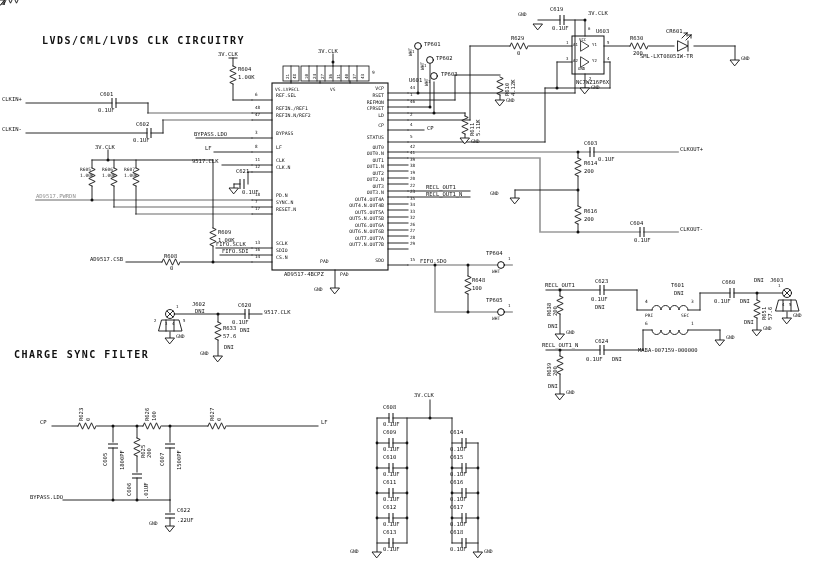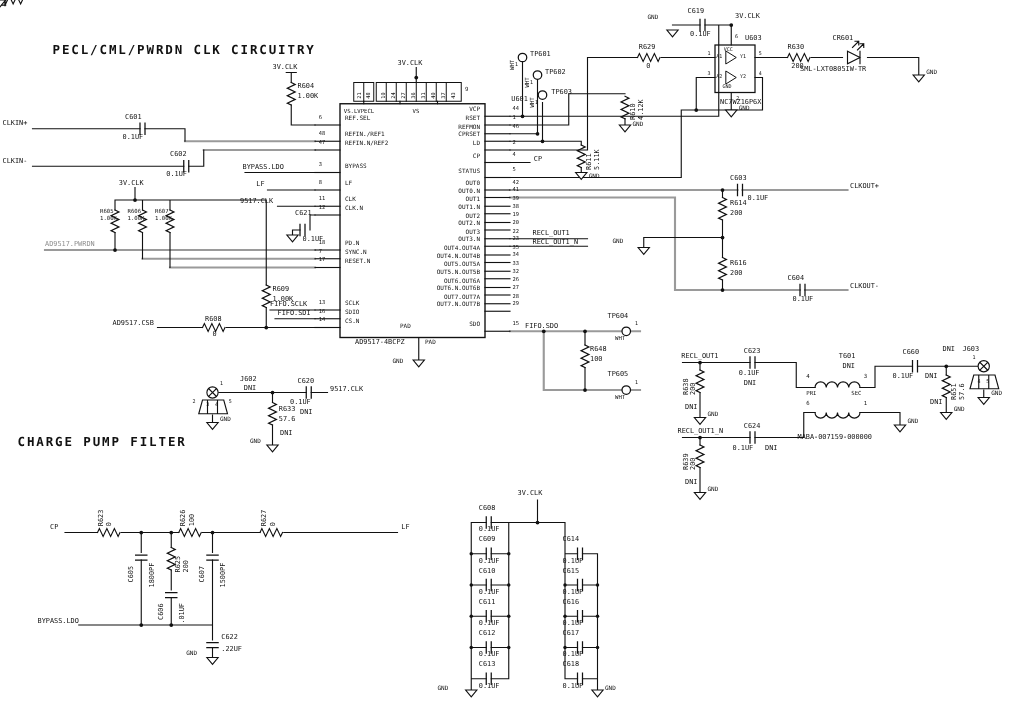--- a/index.html
+++ b/index.html
@@ -9,22 +9,22 @@
   .lbl{position:absolute;white-space:nowrap;line-height:1;color:#111;
        font-family:"DejaVu Sans Mono",monospace;}
   .title{position:absolute;white-space:nowrap;line-height:1;color:#111;font-weight:bold;
          font-family:"DejaVu Sans Mono",monospace;font-size:10px;letter-spacing:1.5px;}
 </style>
 </head>
 <body>
 
 <div id="canvas">
 
-  <div class="title" style="left:42px;top:36px;">PECL/CML/PWRDN CLK CIRCUITRY</div>
-  <div class="title" style="left:14px;top:350px;">CHARGE PUMP FILTER</div>
+  <div class="title" style="left:42px;top:36px;">LVDS/CML/LVDS CLK CIRCUITRY</div>
+  <div class="title" style="left:14px;top:350px;">CHARGE SYNC FILTER</div>
 
   <svg id="wires" width="815" height="573" viewBox="0 0 815 573" stroke-linecap="square" stroke-linejoin="miter">
 
     <g stroke="#9a9a9a" stroke-width="1.7" fill="none">
       <path d="M148 113H252 M163 120H252 M36 200H252 M114 207H252 M136 214H252
                M408 152H590 M594 152H678 M408 158H540 M540 158V232 M540 232H640 M644 232H678
                M408 265H512 M435 265V312 M435 312H512"></path>
     </g>
 
     <g stroke="#111" stroke-width="0.9" fill="none">

